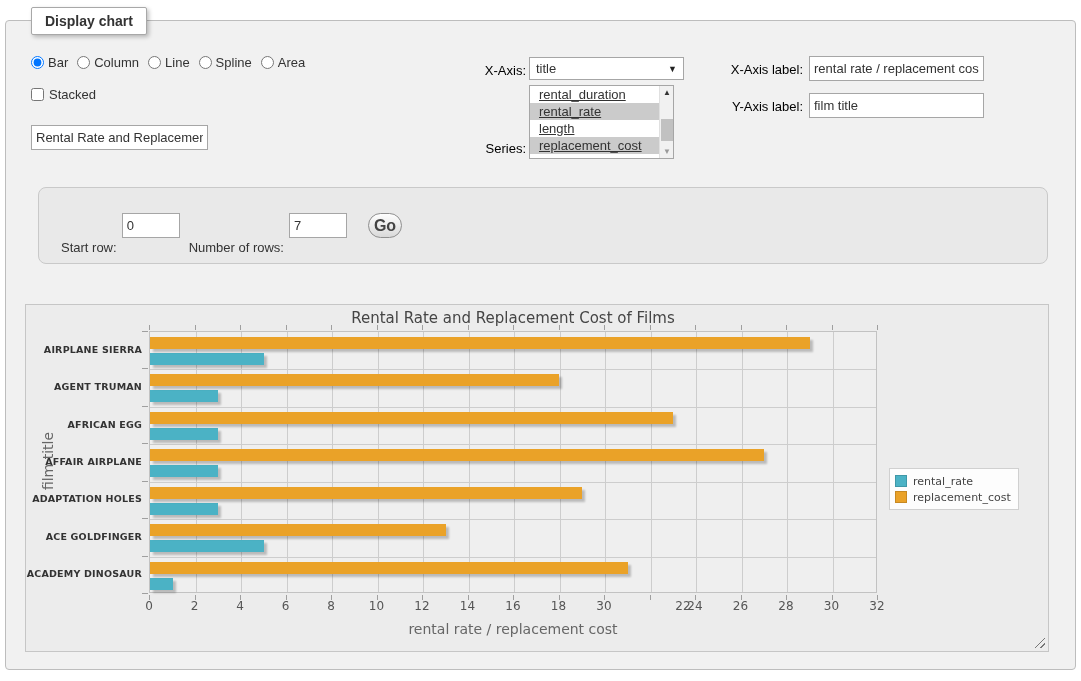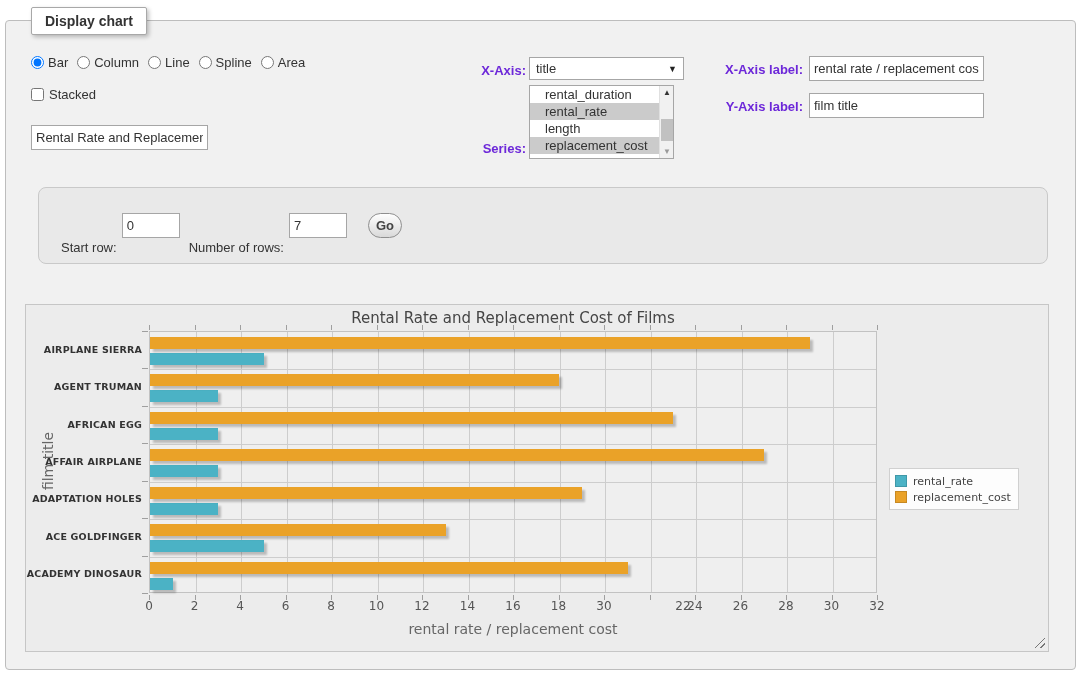--- a/index.html
+++ b/index.html
@@ -18,54 +18,54 @@
   .radio-group { position:absolute; left:25px; top:34px; display:flex; align-items:center; }
   .radio-item { display:flex; align-items:center; margin-right:9px; cursor:default; }
   .radio-item input { margin:0 4px 0 0; }
   .check-row { position:absolute; left:25px; top:66px; display:flex; align-items:center; }
   .check-row input { margin:0 5px 0 0; }
 
   input.text { background:#fff; border:1px solid #a6a6a6; height:25px; font-family:"Liberation Sans",sans-serif;
                font-size:13px; color:#333; padding:2px 4px; }
   .title-input { position:absolute; left:25px; top:104px; width:177px; }
 
-  .lbl-right { position:absolute; text-align:right; color:#6d28d9; white-space:nowrap;font-weight:bold; }
+  .lbl-right { position:absolute; text-align:right; color:#000000; white-space:nowrap; }
   .xaxis-lbl  { left:420px; width:100px; top:42px; }
   .series-lbl { left:420px; width:100px; top:120px; }
   .xlabel-lbl { left:697px; width:100px; top:41px; }
   .ylabel-lbl { left:697px; width:100px; top:78px; }
 
   .fake-select { position:absolute; left:523px; top:36px; width:155px; height:23px; background:#fff;
                  border:1px solid #a6a6a6; display:flex; align-items:center; padding:0 6px; cursor:default; }
   .fake-select .val { flex:1; }
   .fake-select .arrow { font-size:9px; color:#222; }
 
   .listbox { position:absolute; left:523px; top:64px; width:145px; height:74px; background:#fff;
              border:1px solid #a6a6a6; display:flex; }
   .listbox .opts { flex:1; overflow:hidden; }
-  .listbox .opt { height:17px; line-height:17px; padding-left:15px; white-space:nowrap; cursor:default; }
+  .listbox .opt { height:17px; line-height:17px; padding-left:9px; white-space:nowrap; cursor:default;text-decoration:underline; }
   .listbox .opt.sel { background:#cbcbcb; }
   .scrollbar { width:14px; background:#f1f1f1; position:relative; border-left:1px solid #e0e0e0; }
   .sb-btn { position:absolute; left:0; width:14px; height:13px; font-size:8px; text-align:center; line-height:13px; }
   .sb-up { top:0; color:#333; }
   .sb-down { bottom:0; color:#9a9a9a; }
   .sb-thumb { position:absolute; left:1px; top:33px; width:12px; height:22px; background:#c1c1c1; }
 
   .xlabel-input { position:absolute; left:803px; top:35px; width:175px; }
   .ylabel-input { position:absolute; left:803px; top:72px; width:175px; }
 
   
   .params { position:absolute; left:32px; top:166px; width:1010px; height:77px; background:#e9e9e9;
             border:1px solid #c9c9c9; border-radius:8px; display:flex; align-items:center; padding-left:22px; }
   .params .plbl { white-space:nowrap;margin-top:44px; }
   .params input.text { width:58px; margin-left:5px; }
   .params .plbl.second { margin-left:9px; }
   .go-btn { margin-left:21px; width:34px; height:25px; border-radius:13px; border:1px solid #8f8f8f;
             background:linear-gradient(#fefefe,#d9d9d9); font-family:"Liberation Sans",sans-serif;
-            font-size:13px; font-weight:bold; color:#444; cursor:pointer; }
+            font-size:16px; font-weight:bold; color:#444; cursor:pointer; }
 
   
   .chart { position:absolute; left:19px; top:283px; width:1024px; height:348px; background:#ececec;
            border:1px solid #c6c6c6; font-family:"DejaVu Sans", sans-serif; }
   .chart-title { position:absolute; left:123px; top:4px; width:728px; text-align:center; font-size:15px; color:#454545; }
   .plot { position:absolute; left:123px; top:26px; width:728px; height:262px; background:#efefef; border:1px solid #c2c2c2; }
   .gline-v { position:absolute; top:0; width:1px; height:100%; background:#cdcdcd; }
   .gline-h { position:absolute; left:0; height:1px; width:100%; background:#cdcdcd; }
   .bar { position:absolute; height:12px; box-shadow:3px 3px 2px rgba(0,0,0,0.22); }
   .tick-x { position:absolute; width:1px; height:5px; background:#9f9f9f; }

